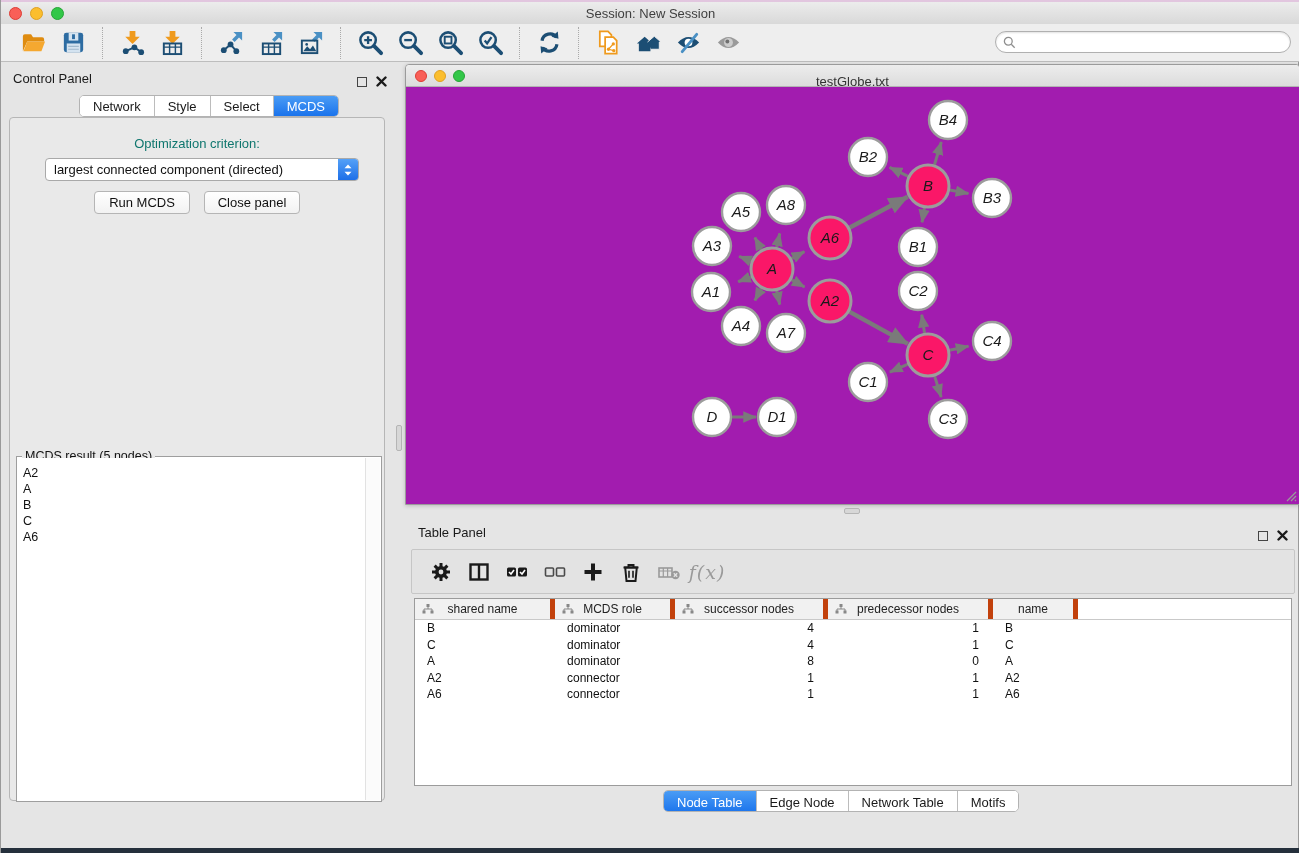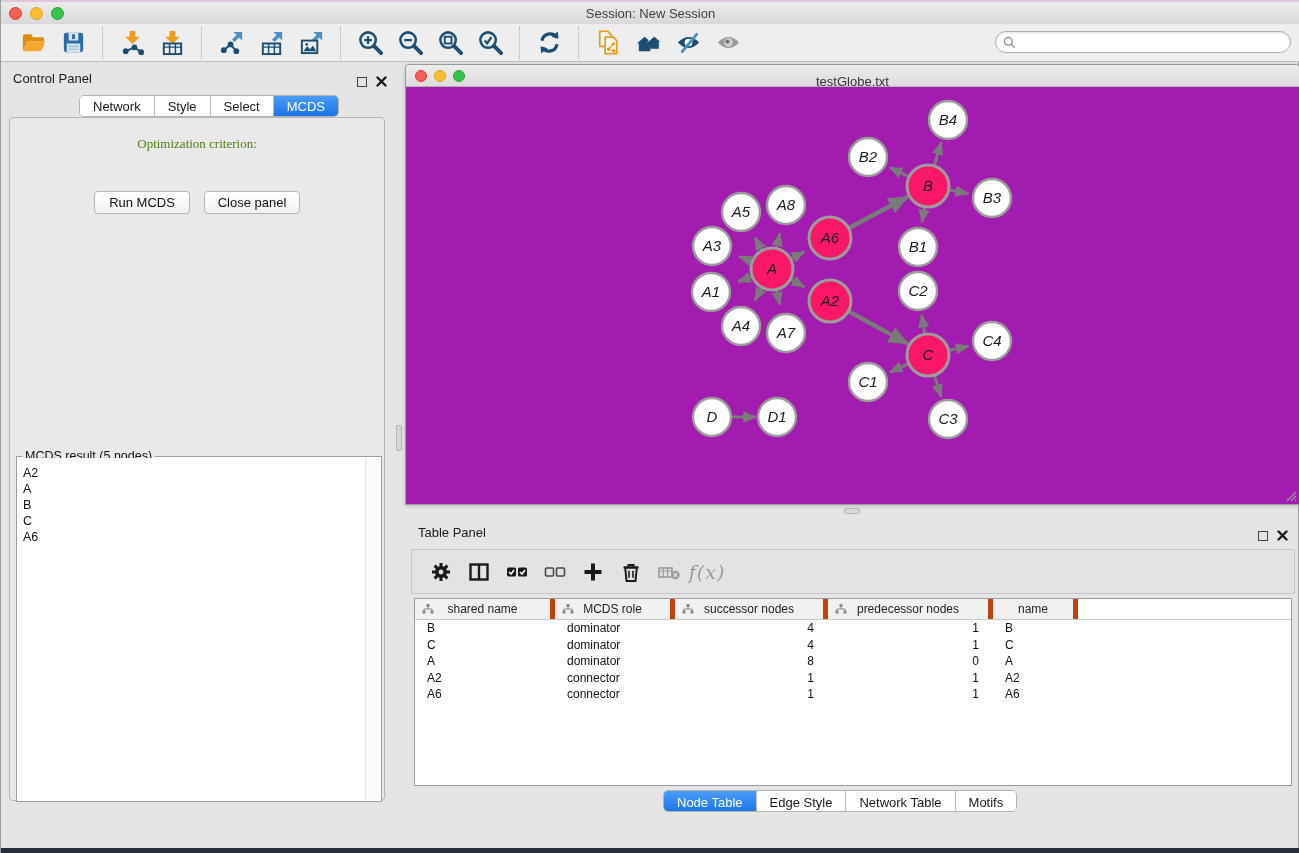--- a/index.html
+++ b/index.html
@@ -39,21 +39,21 @@
   
   .cp-header-title { position:absolute; left:12px; top:71px; }
   .cp-ctls { left:356px; top:73px; }
   .cp-tabs { position:absolute; left:78px; top:95px;justify-content:flex-end; }
   .segmented { display:flex; border:1px solid #b3b3b3; border-radius:5px; overflow:hidden; background:#ffffff; height:22px; }
   .seg { padding:0 13px; font-size:13px; color:#1a1a1a; display:flex; align-items:center; border-right:1px solid #bcbcbc; cursor:pointer; background:#fff; }
   .seg:last-child { border-right:none; }
   .seg.active { background:linear-gradient(#4a9cf5,#1a73ec); color:#ffffff; }
   .cp-body { position:absolute; left:8px; top:117px; width:376px; height:684px;
     background:#e9e9e9; border:1px solid #b6b6b6; border-radius:4px; }
-  .opt-label { position:absolute; left:0; width:100%; top:18px; text-align:center; font-size:13px; color:#4d7c0f;font-family:Liberation Serif, serif; }
+  .opt-label { position:absolute; left:0; width:100%; top:18px; text-align:center; font-size:13px; color:#0f766e; }
   .dropdown { position:absolute; left:35px; top:40px; width:314px; height:23px; background:#ffffff;
     border:1px solid #a9a9a9; border-radius:4px; display:flex; align-items:center; cursor:pointer; }
   .dropdown .dd-text { flex:1; font-size:13px; color:#111; padding-left:8px; white-space:nowrap; overflow:hidden; }
   .dd-stepper { width:20px; height:21px; border-radius:0 3px 3px 0; background:linear-gradient(#55a1f7,#1d6fe8);
     display:flex; align-items:center; justify-content:center; }
   .btn { position:absolute; height:23px; background:linear-gradient(#ffffff,#f2f2f2); border:1px solid #b5b5b5;
     border-radius:4px; font-size:13px; color:#111; display:flex; align-items:center; justify-content:center; cursor:pointer; }
   .group-box { position:absolute; left:6px; top:338px; width:366px; height:346px; border:1px solid #9e9e9e; background:#ffffff; }
   .group-legend { position:absolute; top:-8px; left:5px; background:#e9e9e9; padding:0 3px; font-size:12.5px; color:#111; }
   .result-list { position:absolute; inset:1px 16px 1px 1px; background:#fff; padding:7px 5px 0 5px; overflow:hidden; }
@@ -269,20 +269,28 @@
   </div>
   <div class="segmented cp-tabs" id="cp-tabs">
       <div class="seg">Network</div>
       <div class="seg">Style</div>
       <div class="seg">Select</div>
       <div class="seg active">MCDS</div>
     </div>
 
   <div class="cp-body">
     <div class="opt-label">Optimization criterion:</div>
+    <div class="dropdown">
+      <span class="dd-text">largest connected component (directed)</span>
+      <span class="dd-stepper">
+        <svg viewBox="0 0 12 14" width="12" height="14">
+            <path d="M2.5 5.2L6 1.6l3.5 3.6z M2.5 8.8L6 12.4l3.5-3.6z" fill="#ffffff"></path>
+          </svg>
+      </span>
+    </div>
     <div class="btn" style="left:84px; top:73px; width:96px;">Run MCDS</div>
     <div class="btn" style="left:194px; top:73px; width:96px;">Close panel</div>
 
     <div class="group-box">
       <span class="group-legend">MCDS result (5 nodes)</span>
       <div class="result-list" id="result-list">
           <div class="result-item">A2</div>
           <div class="result-item">A</div>
           <div class="result-item">B</div>
           <div class="result-item">C</div>
@@ -529,19 +537,19 @@
           <div class="dt-cell" style="width: 120px; text-align: left; padding: 0px 0px 0px 12px;">connector</div>
           <div class="dt-cell" style="width: 153px; text-align: right; padding: 0px 14px 0px 0px;">1</div>
           <div class="dt-cell" style="width: 165px; text-align: right; padding: 0px 14px 0px 0px;">1</div>
           <div class="dt-cell" style="width: 85px; text-align: left; padding: 0px 0px 0px 12px;">A6</div>
         </div>
       </div>
   </div>
 
   <div class="segmented tp-tabs" id="tp-tabs">
       <div class="seg active">Node Table</div>
-      <div class="seg">Edge Style</div>
+      <div class="seg">Edge Node</div>
       <div class="seg">Network Table</div>
       <div class="seg">Motifs</div>
     </div>
 
   <div class="desktop-strip"></div>
 </div>
 
 </body></html>

